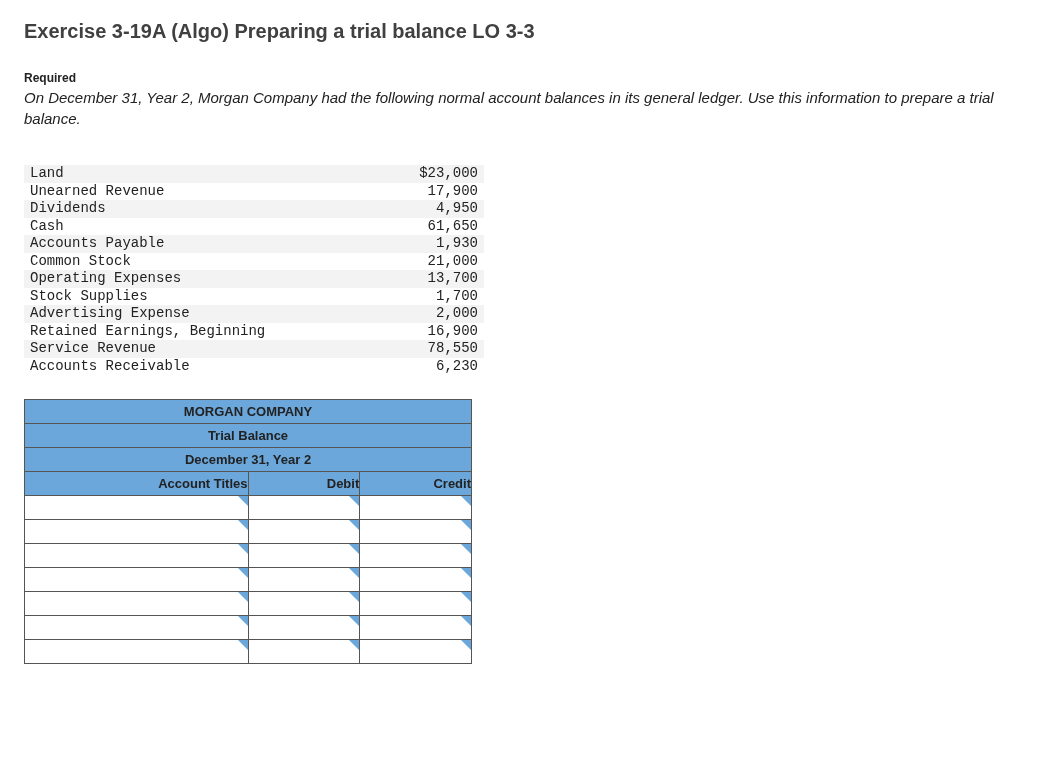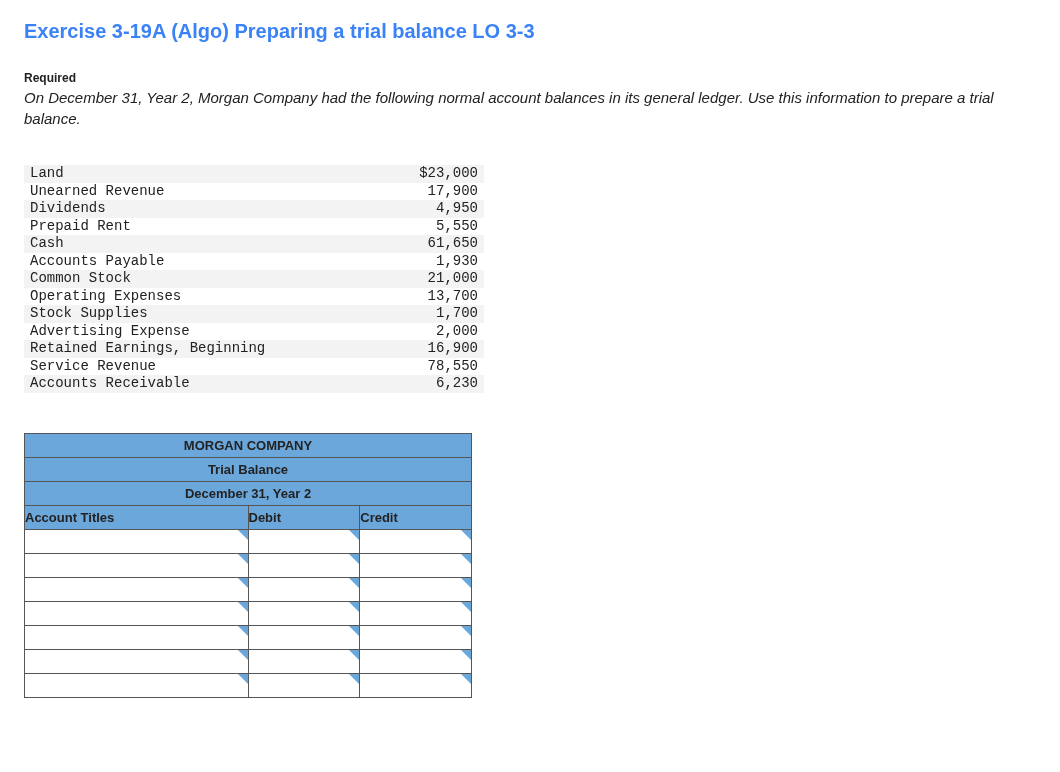--- a/index.html
+++ b/index.html
@@ -8,38 +8,38 @@
     padding: 20px 24px;
     font-family: Arial, Helvetica, sans-serif;
     color: #222;
     background: #fff;
     width: 1060px;
   }
   h1 {
     font-size: 20px;
     font-weight: 700;
     margin: 0 0 28px 0;
-    color: #3b82f6;
+    color: #404040;
   }
   .required {
     font-weight: 700;
     font-size: 12px;
     margin-bottom: 2px;
   }
   .intro {
     font-size: 15px;
     line-height: 1.4;
     margin-bottom: 36px;
     font-style: italic;
   }
   .ledger {
     font-family: "Courier New", Courier, monospace;
     font-size: 14px;
     border-collapse: collapse;
-    margin-bottom: 40px;
+    margin-bottom: 24px;
     width: 460px;
   }
   .ledger td {
     padding: 0 6px;
     line-height: 1.25;
   }
   .ledger tbody tr:nth-child(odd) td {
     background: #f3f3f3;
   }
   .ledger td.amt {
@@ -61,21 +61,21 @@
   }
   .tb-header td {
     background: #6ba7db;
     text-align: center;
     font-weight: 700;
     padding: 4px 0;
     font-size: 13px;
   }
   .tb-colhead td {
     background: #6ba7db;
-    text-align: left;
+    text-align: right;
     font-weight: 700;
     padding: 4px 0;
     font-size: 13px;
   }
   .tb-row td {
     height: 24px;
     position: relative;
     background: #fff;
   }
   .tb-row td .tri {
@@ -107,24 +107,20 @@
       </tr>
       <tr>
         <td class="name">Unearned Revenue</td>
         <td class="amt">17,900</td>
       </tr>
       <tr>
         <td class="name">Dividends</td>
         <td class="amt">4,950</td>
       </tr>
       <tr>
-        <td class="name">Prepaid Rent</td>
-        <td class="amt">5,550</td>
-      </tr>
-      <tr>
         <td class="name">Cash</td>
         <td class="amt">61,650</td>
       </tr>
       <tr>
         <td class="name">Accounts Payable</td>
         <td class="amt">1,930</td>
       </tr>
       <tr>
         <td class="name">Common Stock</td>
         <td class="amt">21,000</td>

